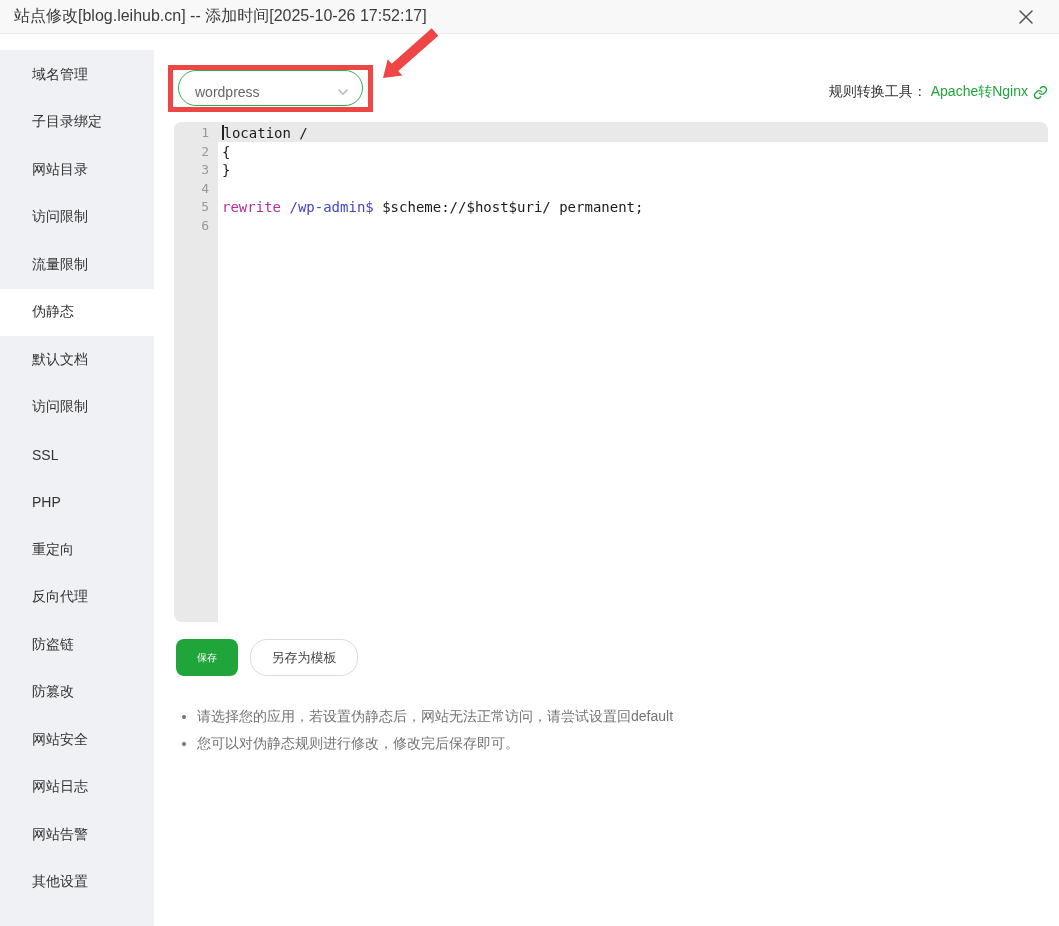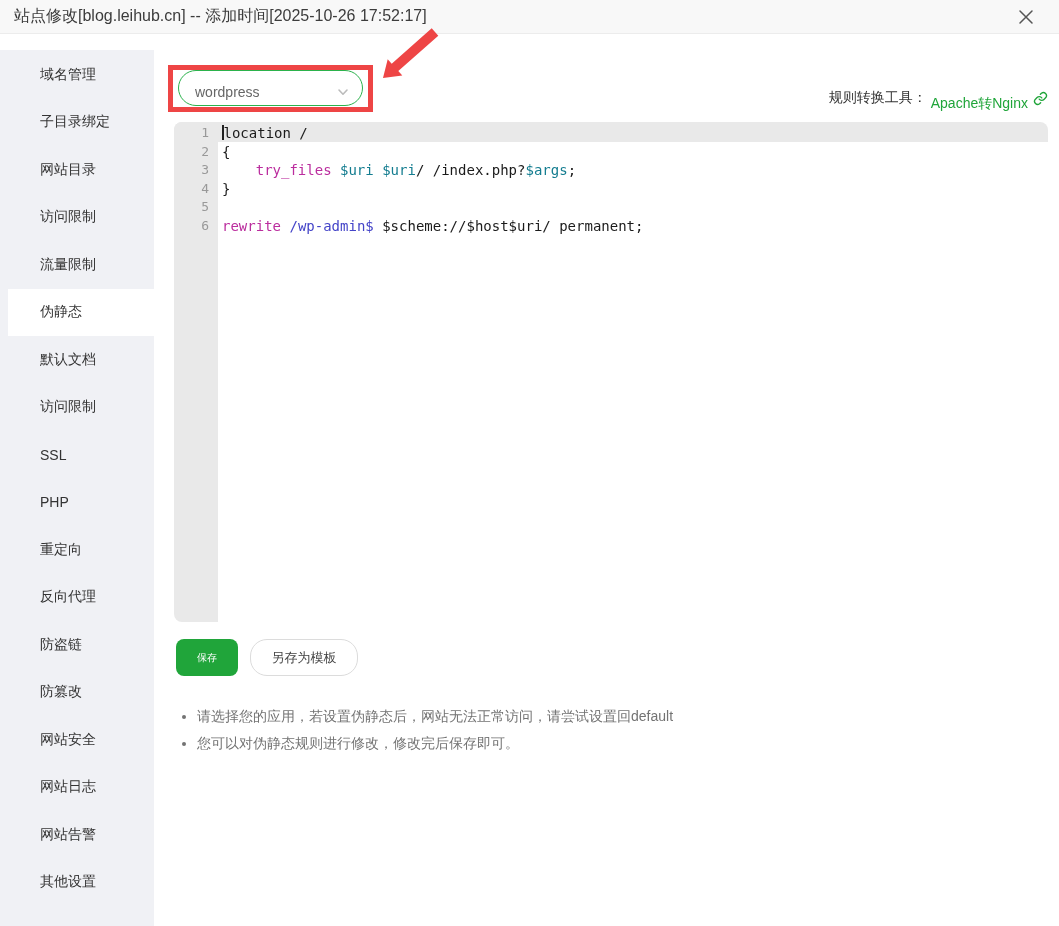--- a/index.html
+++ b/index.html
@@ -14,34 +14,34 @@
     background:#f8f8f8;border-bottom:1px solid #ececec;
     display:flex;align-items:center;padding:0 20px 0 14px;
   }
   .header .title{font-size:16px;color:#3c3c3c;}
   .close-btn{margin-left:auto;width:26px;height:26px;display:flex;align-items:center;justify-content:center;cursor:pointer;background:none;border:none;padding:0;}
   
   .sidebar{
     position:absolute;left:0;top:50px;width:154px;height:876px;background:#f0f1f5;
     box-sizing:border-box;padding-top:1px;
   }
-  .side-item{height:47.5px;display:flex;align-items:center;padding-left:32px;font-size:14px;color:#333;cursor:pointer;margin-left:8px;}
+  .side-item{height:47.5px;display:flex;align-items:center;padding-left:32px;font-size:14px;color:#333;cursor:pointer;}
   .side-item.active{background:#fff;}
   
   .annotation-box{position:absolute;left:168px;top:65px;width:205px;height:47px;border:5px solid #ee4545;box-sizing:border-box;pointer-events:none;}
   .app-select{
     position:absolute;left:178px;top:70px;width:185px;height:36px;box-sizing:border-box;
     background:#fff;border:1.5px solid #2bb24c;border-radius:18px;
     display:flex;align-items:center;padding:8px 12px 0 16px;font-size:14px;color:#666;cursor:pointer;
   }
   .app-select .chev{margin-left:auto;display:flex;}
   .annotation-arrow{position:absolute;left:371px;top:26px;pointer-events:none;}
   
   .tools{position:absolute;top:83px;right:11px;display:flex;align-items:center;font-size:14px;color:#333;}
-  .tools a{color:#20a53a;text-decoration:none;margin-left:4px;cursor:pointer;margin-top:12px;}
+  .tools a{color:#20a53a;text-decoration:none;margin-left:4px;cursor:pointer;}
   .tools .link-ic{display:flex;margin-left:5px;}
   
   .editor{
     position:absolute;left:174px;top:122px;width:874px;height:500px;
     background:#fff;border-radius:8px;overflow:hidden;cursor:text;
     font-family:"DejaVu Sans Mono","Liberation Mono",monospace;
   }
   .active-line{position:absolute;left:0;top:0;width:100%;height:19.5px;background:#e9e9e9;}
   .gutter{position:absolute;left:0;top:0;width:44px;height:100%;background:#e9e9e9;box-sizing:border-box;padding-top:2px;}
   .ln{height:18.6px;line-height:18.6px;text-align:right;padding-right:9px;font-size:13px;color:#999;}
@@ -131,21 +131,20 @@
       <div class="ln">1</div>
       <div class="ln">2</div>
       <div class="ln">3</div>
       <div class="ln">4</div>
       <div class="ln">5</div>
       <div class="ln">6</div>
     </div>
   <div class="codearea" id="code">
       <div class="cl"><span class="cursor"></span><span class="tk-d">location /</span></div>
       <div class="cl"><span class="tk-d">{</span></div>
-      <div class="cl"><span class="tk-d">    </span><span class="tk-k">try_files</span><span class="tk-d"> </span><span class="tk-v">$uri</span><span class="tk-d"> </span><span class="tk-v">$uri</span><span class="tk-d">/ /index.php?</span><span class="tk-v">$args</span><span class="tk-d">;</span></div>
       <div class="cl"><span class="tk-d">}</span></div>
       <div class="cl"></div>
       <div class="cl"><span class="tk-k">rewrite</span><span class="tk-d"> </span><span class="tk-p">/wp-admin$</span><span class="tk-d"> $scheme://$host$uri/ permanent;</span></div>
     </div>
 </div>
 
 <button class="btn-save">保存</button>
 <button class="btn-template">另存为模板</button>
 
 <ul class="notes" id="notes">

